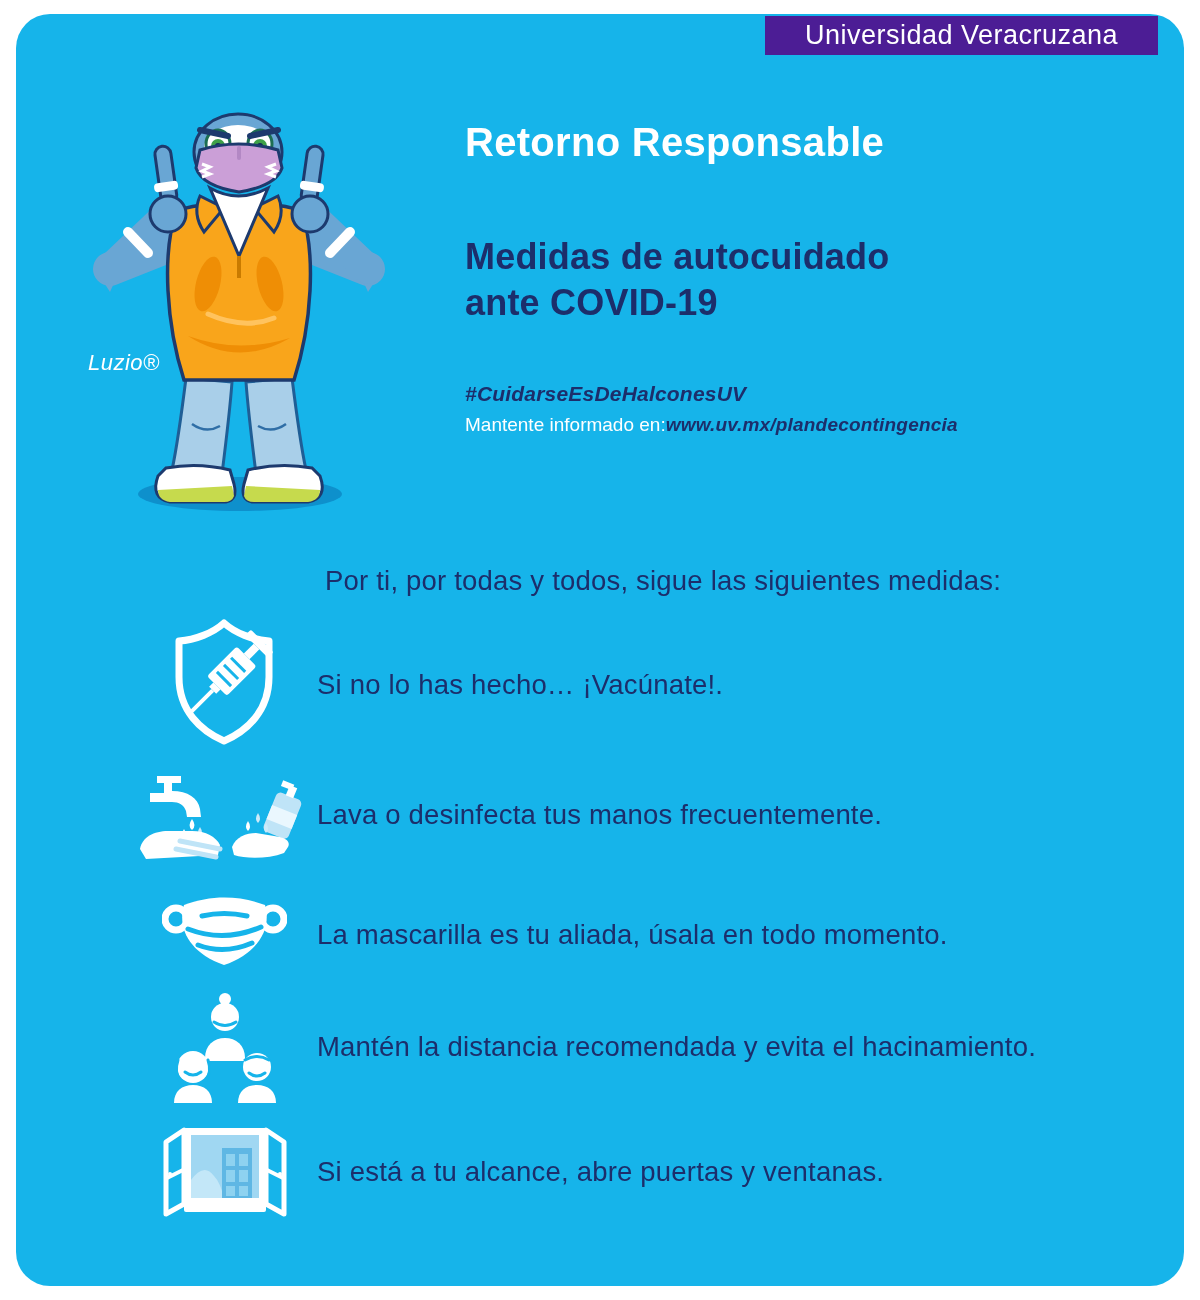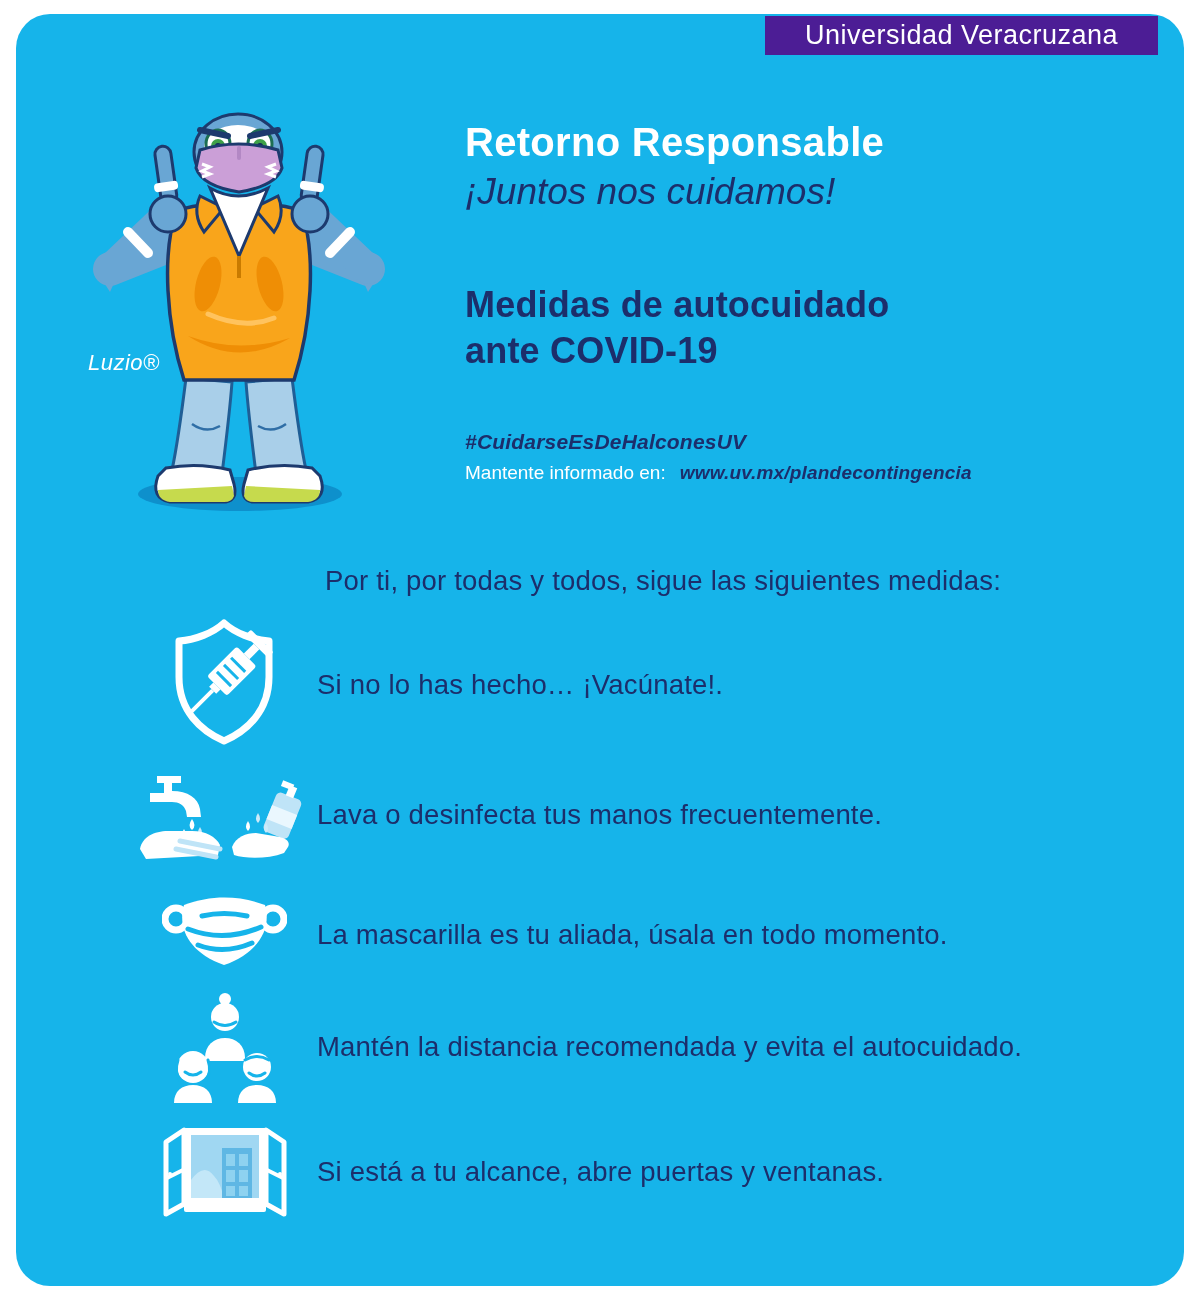--- a/index.html
+++ b/index.html
@@ -22,21 +22,21 @@
     position:absolute; left:88px; top:350px; color:#ffffff;
     font-size:22px; font-weight:400; font-style:italic; letter-spacing:0.5px;
   }
 
   .hero-text { position:absolute; left:465px; top:118px; width:640px; }
   .hero-title { color:#ffffff; font-size:40px; font-weight:700; line-height:48px; letter-spacing:0.3px; }
   .hero-subtitle { color:#1c2e6b; font-size:37px; font-style:italic; font-weight:500; line-height:44px; margin-top:4px; }
   .hero-heading { color:#1c2e6b; font-size:36px; font-weight:700; line-height:46px; margin-top:68px; letter-spacing:0.2px; }
   .hero-hashtag { color:#1c2e6b; font-size:21px; font-weight:700; font-style:italic; margin-top:56px; letter-spacing:0.2px; }
   .hero-info { margin-top:8px; font-size:19px; color:#ffffff; }
-  .hero-info .url { color:#1c2e6b; font-weight:700; font-style:italic; margin-left:14px; letter-spacing:0.2px; }
+  .hero-info .url { color:#1c2e6b; font-weight:700; font-style:italic; margin-left:0; letter-spacing:0.2px; }
 
   .intro {
     position:absolute; left:325px; top:564px; width:820px;
     color:#1c2e6b; font-size:27.5px; line-height:34px; letter-spacing:0.2px;
   }
 
   .measure-row { position:absolute; left:132px; width:1010px; display:flex; align-items:center; }
   .row-1 { top:612px; height:146px; }
   .row-2 { top:760px; height:110px; }
   .row-3 { top:880px; height:110px; }
@@ -110,21 +110,20 @@
       <rect x="246" y="62" width="16" height="58" rx="8" fill="#69a6d4" stroke="#1d3a6e" stroke-width="3" transform="rotate(8 254 92)"></rect>
       <rect x="242" y="98" width="24" height="9" rx="4" fill="#ffffff" transform="rotate(8 254 102)"></rect>
       <circle cx="110" cy="130" r="18" fill="#69a6d4" stroke="#1d3a6e" stroke-width="3"></circle>
       <circle cx="252" cy="130" r="18" fill="#69a6d4" stroke="#1d3a6e" stroke-width="3"></circle>
     </svg>
   </div>
   <div class="luzio-label">Luzio®</div>
 
   <div class="hero-text">
     <div class="hero-title">Retorno Responsable</div>
-    <div class="hero-subtitle">¡Juntos nos cuidamos!</div>
     <div class="hero-heading">
       <div>Medidas de autocuidado</div>
       <div>ante COVID-19</div>
     </div>
     <div class="hero-hashtag">#CuidarseEsDeHalconesUV</div>
     <div class="hero-info">
       <span>Mantente informado en:</span><span class="url">www.uv.mx/plandecontingencia</span>
     </div>
   </div>
 
@@ -211,21 +210,21 @@
         <path d="M43 70 q4 12 -2 20" fill="none" stroke="#16b4ea" stroke-width="3" stroke-linecap="round"></path>
         <path d="M20 82 q8 6 16 0" fill="none" stroke="#16b4ea" stroke-width="3" stroke-linecap="round"></path>
         <path d="M9 113 c0 -12 8 -18 19 -18 s19 6 19 18 Z" fill="#ffffff"></path>
 
         <circle cx="92" cy="77" r="14" fill="#ffffff"></circle>
         <path d="M80 70 q12 -7 24 0" fill="none" stroke="#16b4ea" stroke-width="3" stroke-linecap="round"></path>
         <path d="M84 83 q8 6 16 0" fill="none" stroke="#16b4ea" stroke-width="3" stroke-linecap="round"></path>
         <path d="M73 113 c0 -12 8 -18 19 -18 s19 6 19 18 Z" fill="#ffffff"></path>
       </svg>
     </div>
-    <div class="measure-text">Mantén la distancia recomendada y evita el autocuidado.</div>
+    <div class="measure-text">Mantén la distancia recomendada y evita el hacinamiento.</div>
   </div>
 
   <div class="measure-row row-5">
     <div class="icon-cell">
       <svg width="130" height="100" viewBox="0 0 130 100">
         <rect x="24" y="6" width="82" height="84" fill="#ffffff" rx="2"></rect>
         <rect x="31" y="13" width="68" height="63" fill="#a0d7f2"></rect>
         <path d="M31 76 L31 58 Q44 40 54 54 Q60 60 64 76 Z" fill="#c3e7f8"></path>
         <rect x="62" y="26" width="30" height="50" fill="#5fb7e4"></rect>
         <g fill="#8ed2f0">

